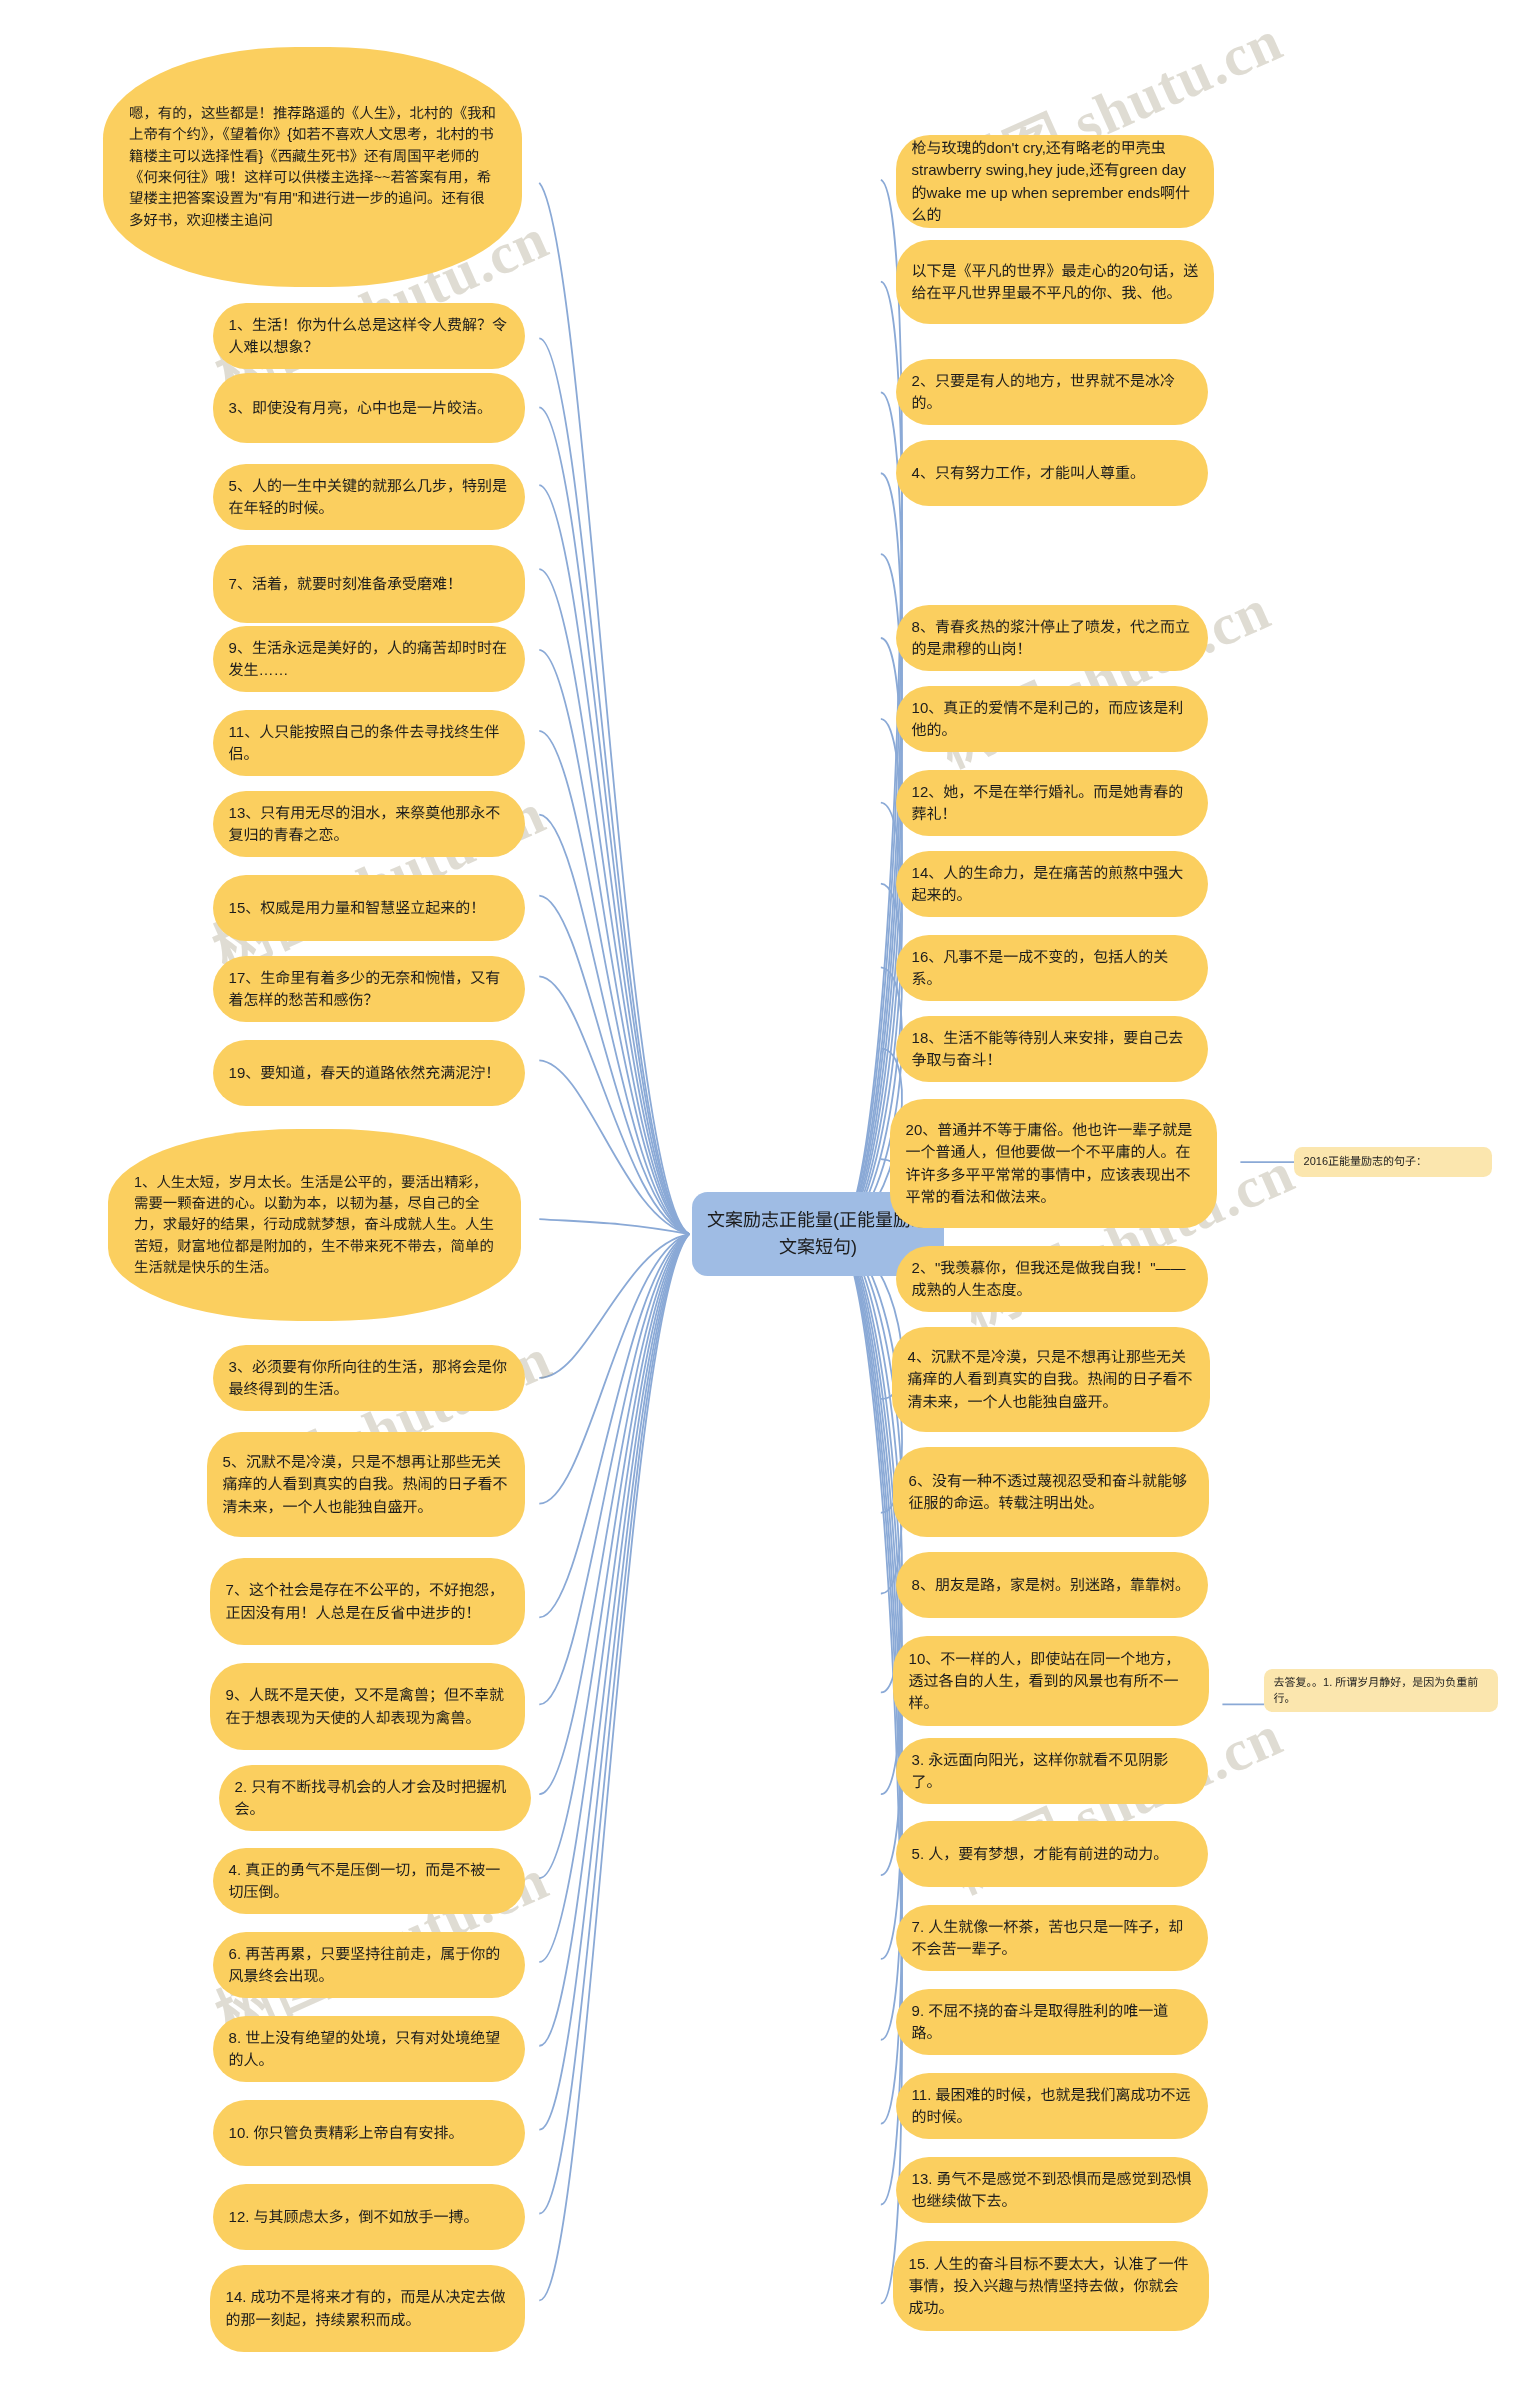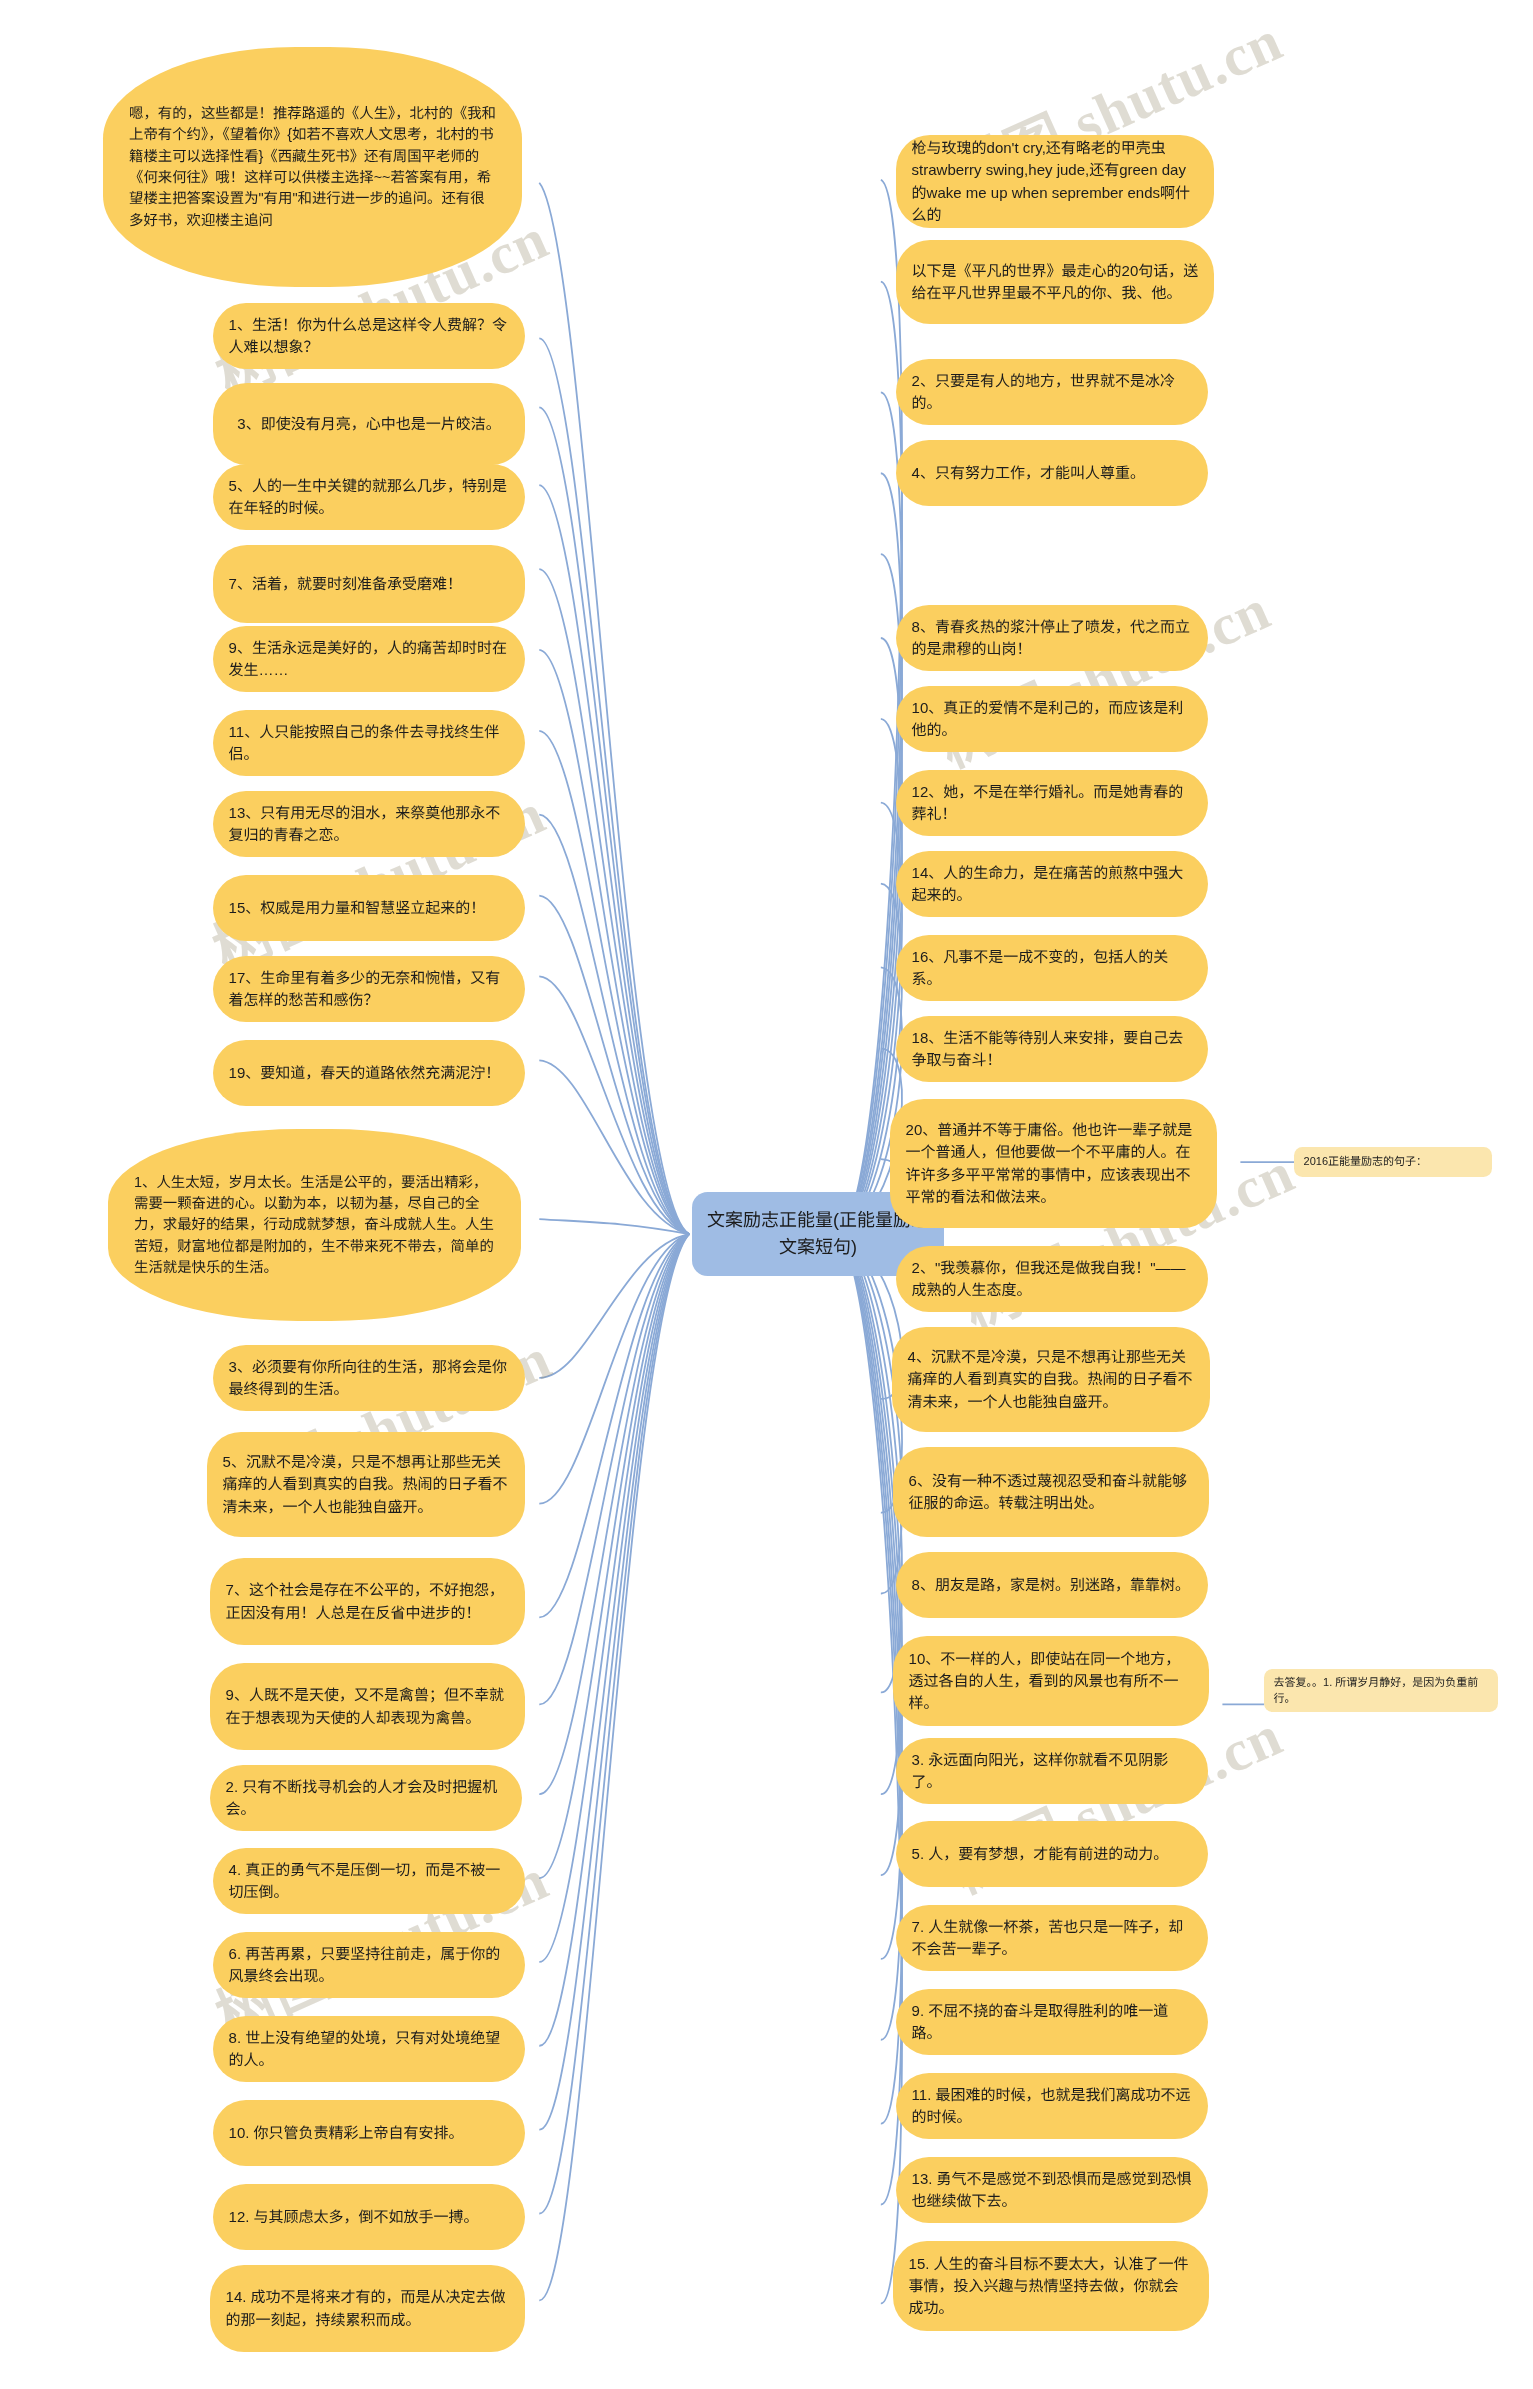--- a/index.html
+++ b/index.html
@@ -161,21 +161,21 @@
   </div>
 
   <div class="node blob" style="left:103px;top:47px;width:419px;height:240px;font-size:14.4px;">
     <span class="txt">嗯，有的，这些都是！推荐路遥的《人生》，北村的《我和上帝有个约》，《望着你》{如若不喜欢人文思考，北村的书籍楼主可以选择性看}《西藏生死书》还有周国平老师的《何来何往》哦！这样可以供楼主选择~~若答案有用，希望楼主把答案设置为"有用"和进行进一步的追问。还有很多好书，欢迎楼主追问</span>
   </div>
 
   <div class="node pill" style="left:213px;top:303px;width:312px;height:66px;">
     <span class="txt">1、生活！你为什么总是这样令人费解？令人难以想象？</span>
     </div>
 
-  <div class="node pill" style="left:213px;top:383px;width:312px;height:82px;text-align:center;">
+  <div class="node pill" style="left:213px;top:373px;width:312px;height:70px;">
     <span class="txt">3、即使没有月亮，心中也是一片皎洁。</span>
     </div>
 
   <div class="node pill" style="left:213px;top:464px;width:312px;height:66px;">
     <span class="txt">5、人的一生中关键的就那么几步，特别是在年轻的时候。</span>
     </div>
 
   <div class="node pill" style="left:213px;top:545px;width:312px;height:78px;">
     <span class="txt">7、活着，就要时刻准备承受磨难！</span>
     </div>
@@ -217,21 +217,21 @@
     </div>
 
   <div class="node pill" style="left:210px;top:1558px;width:315px;height:87px;">
     <span class="txt">7、这个社会是存在不公平的，不好抱怨，正因没有用！人总是在反省中进步的！</span>
     </div>
 
   <div class="node pill" style="left:210px;top:1663px;width:315px;height:87px;">
     <span class="txt">9、人既不是天使，又不是禽兽；但不幸就在于想表现为天使的人却表现为禽兽。</span>
     </div>
 
-  <div class="node pill" style="left:210px;top:1765px;width:312px;height:66px;">
+  <div class="node pill" style="left:219px;top:1765px;width:312px;height:66px;">
     <span class="txt">2. 只有不断找寻机会的人才会及时把握机会。</span>
     </div>
 
   <div class="node pill" style="left:213px;top:1848px;width:312px;height:66px;">
     <span class="txt">4. 真正的勇气不是压倒一切，而是不被一切压倒。</span>
     </div>
 
   <div class="node pill" style="left:213px;top:1932px;width:312px;height:66px;">
     <span class="txt">6. 再苦再累，只要坚持往前走，属于你的风景终会出现。</span>
     </div>

